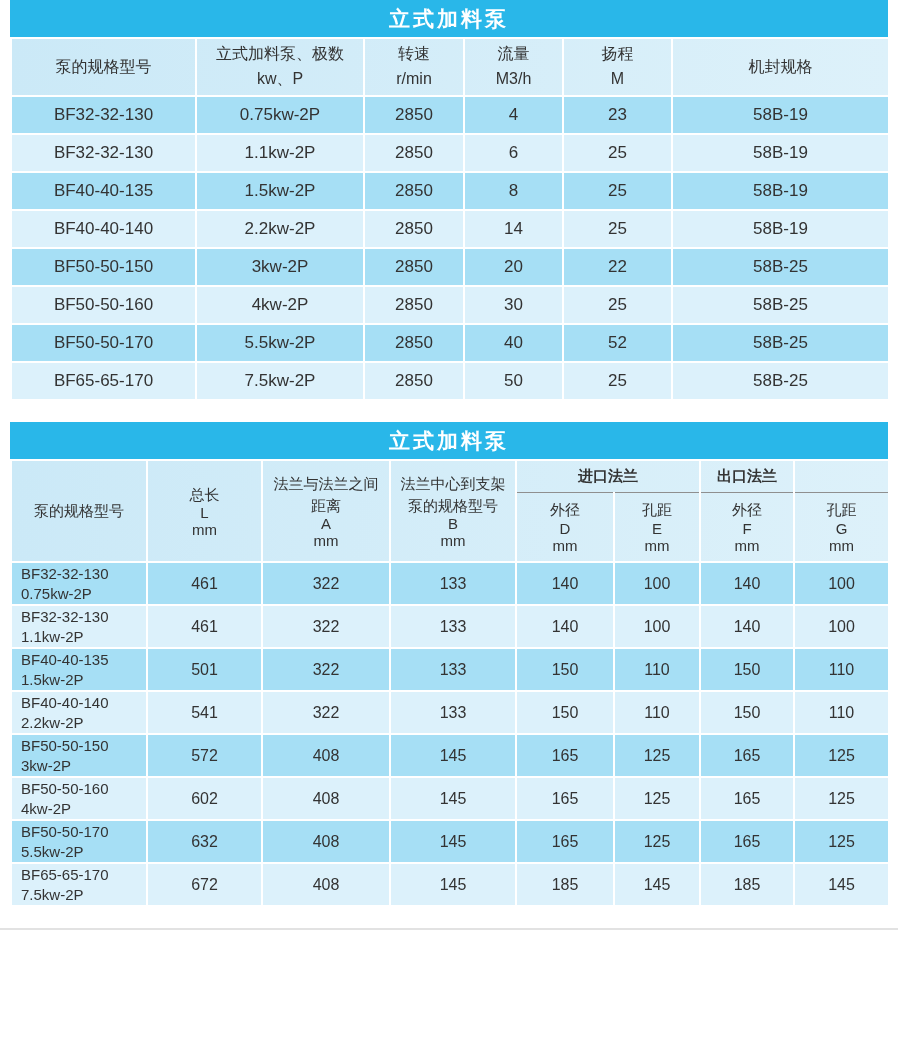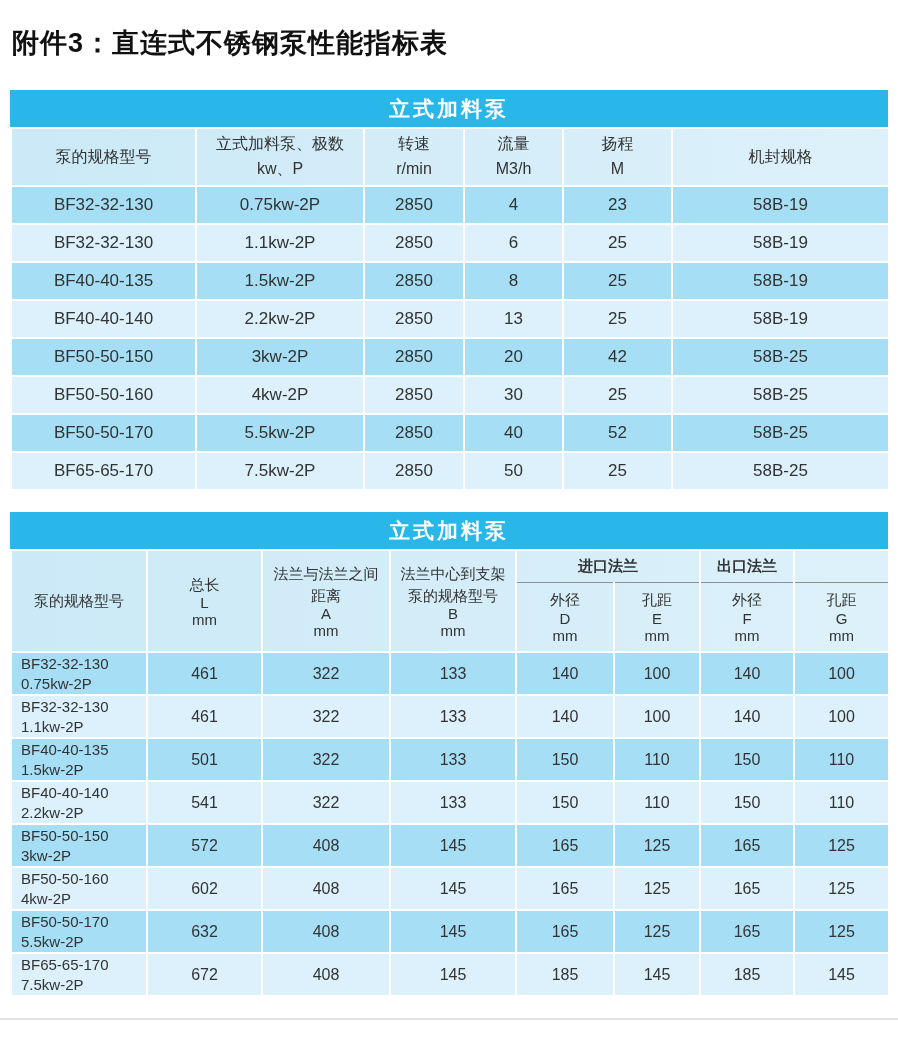--- a/index.html
+++ b/index.html
@@ -80,21 +80,20 @@
     margin-top: 4px;
     height: 2px;
     background: #e2e2e2;
   }
 </style>
 </head>
 <body>
 
 <div class="page">
 
-  <h1 class="title">附件3：直连式不锈钢泵性能指标表</h1>
 
   <section class="pump-table">
     <div class="banner">立式加料泵</div>
     <table class="t1">
       <colgroup>
         <col style="width:185px">
           <col style="width:168px">
           <col style="width:100px">
         <col style="width:99px">
           <col style="width:109px">
@@ -152,31 +151,31 @@
             <td>2850</td>
             <td>8</td>
             <td>25</td>
             <td>58B-19</td>
           </tr>
 
           <tr class="data-row">
             <td>BF40-40-140</td>
             <td>2.2kw-2P</td>
             <td>2850</td>
-            <td>13</td>
+            <td>14</td>
             <td>25</td>
             <td>58B-19</td>
           </tr>
 
           <tr class="data-row">
             <td>BF50-50-150</td>
             <td>3kw-2P</td>
             <td>2850</td>
             <td>20</td>
-            <td>42</td>
+            <td>22</td>
             <td>58B-25</td>
           </tr>
 
           <tr class="data-row">
             <td>BF50-50-160</td>
             <td>4kw-2P</td>
             <td>2850</td>
             <td>30</td>
             <td>25</td>
             <td>58B-25</td>

